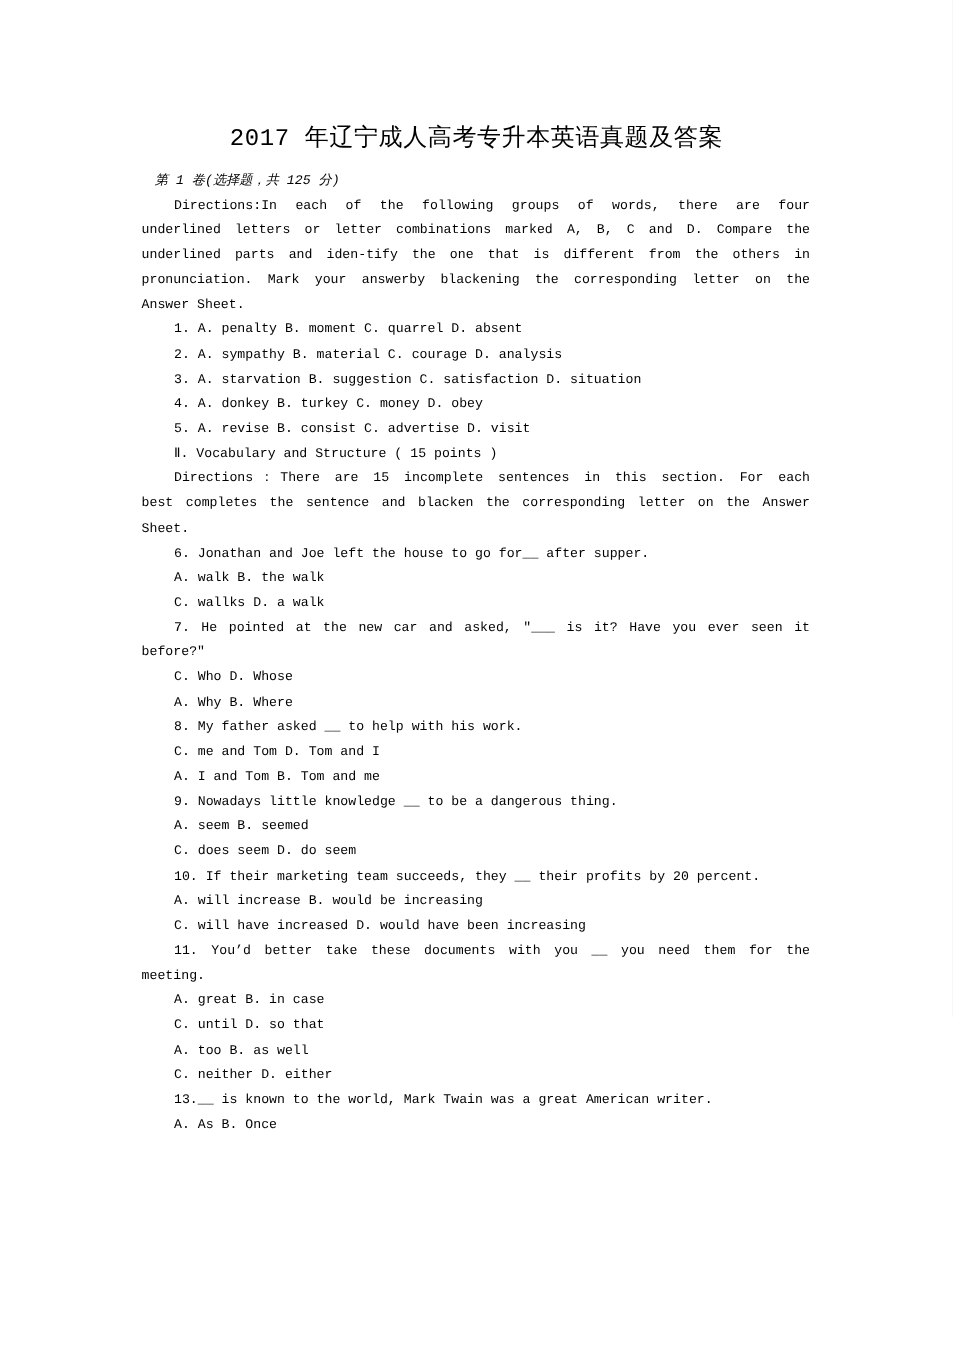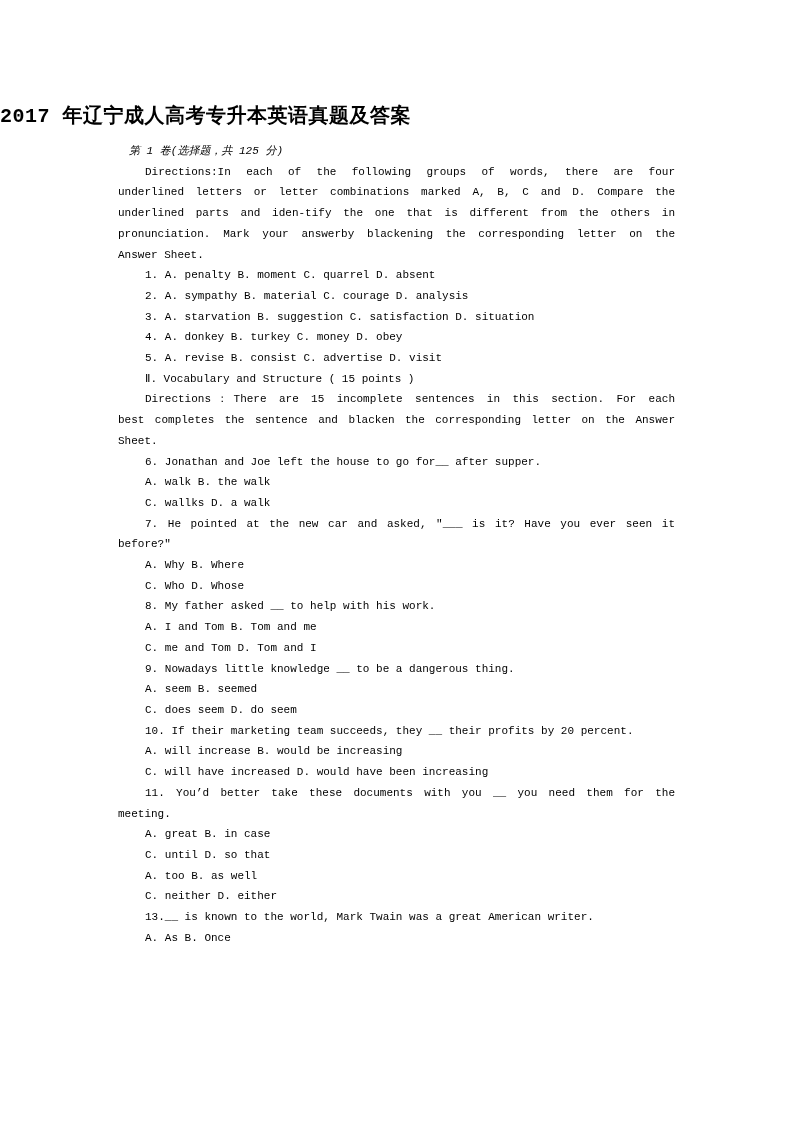--- a/index.html
+++ b/index.html
@@ -17,22 +17,23 @@
     box-sizing: border-box;
     padding-top: 103px;
     font-family: "Liberation Mono", "DejaVu Sans Mono", monospace;
     font-size: 11px;
     color: #000000;
   }
   .title {
     margin: 0;
     height: 28px;
     line-height: 28px;
+    text-align: center;
     font-size: 20px;
-    font-weight: bold;
+    font-weight: normal;
     font-family: "Liberation Mono", "DejaVu Sans Mono", monospace;
     letter-spacing: 0.5px;
   }
   .content {
     margin-top: 10px;
     margin-left: 118px;
     width: 557px;
   }
   .ln {
     line-height: 20.7px;
@@ -81,26 +82,26 @@
     <div class="ln just ti">Directions：There are 15 incomplete sentences in this section. For each</div>
     <div class="ln just">best completes the sentence and blacken the corresponding letter on the Answer</div>
     <div class="ln">Sheet.</div>
 
     <div class="ln ind-q">6. Jonathan and Joe left the house to go for__ after supper.</div>
     <div class="ln ind-q">A. walk B. the walk</div>
     <div class="ln ind-q">C. wallks D. a walk</div>
 
     <div class="ln just ti">7. He pointed at the new car and asked, ″___ is it? Have you ever seen it</div>
     <div class="ln">before?″</div>
+    <div class="ln ind-q">C. Who D. Whose</div>
     <div class="ln ind-q">A. Why B. Where</div>
-    <div class="ln ind-q">C. Who D. Whose</div>
 
     <div class="ln ind-q">8. My father asked __ to help with his work.</div>
+    <div class="ln ind-q">C. me and Tom D. Tom and I</div>
     <div class="ln ind-q">A. I and Tom B. Tom and me</div>
-    <div class="ln ind-q">C. me and Tom D. Tom and I</div>
 
     <div class="ln ind-q">9. Nowadays little knowledge __ to be a dangerous thing.</div>
     <div class="ln ind-q">A. seem B. seemed</div>
     <div class="ln ind-q">C. does seem D. do seem</div>
 
     <div class="ln ind-q">10. If their marketing team succeeds, they __ their profits by 20 percent.</div>
     <div class="ln ind-q">A. will increase B. would be increasing</div>
     <div class="ln ind-q">C. will have increased D. would have been increasing</div>
 
     <div class="ln just ti">11. You’d better take these documents with you __ you need them for the</div>

